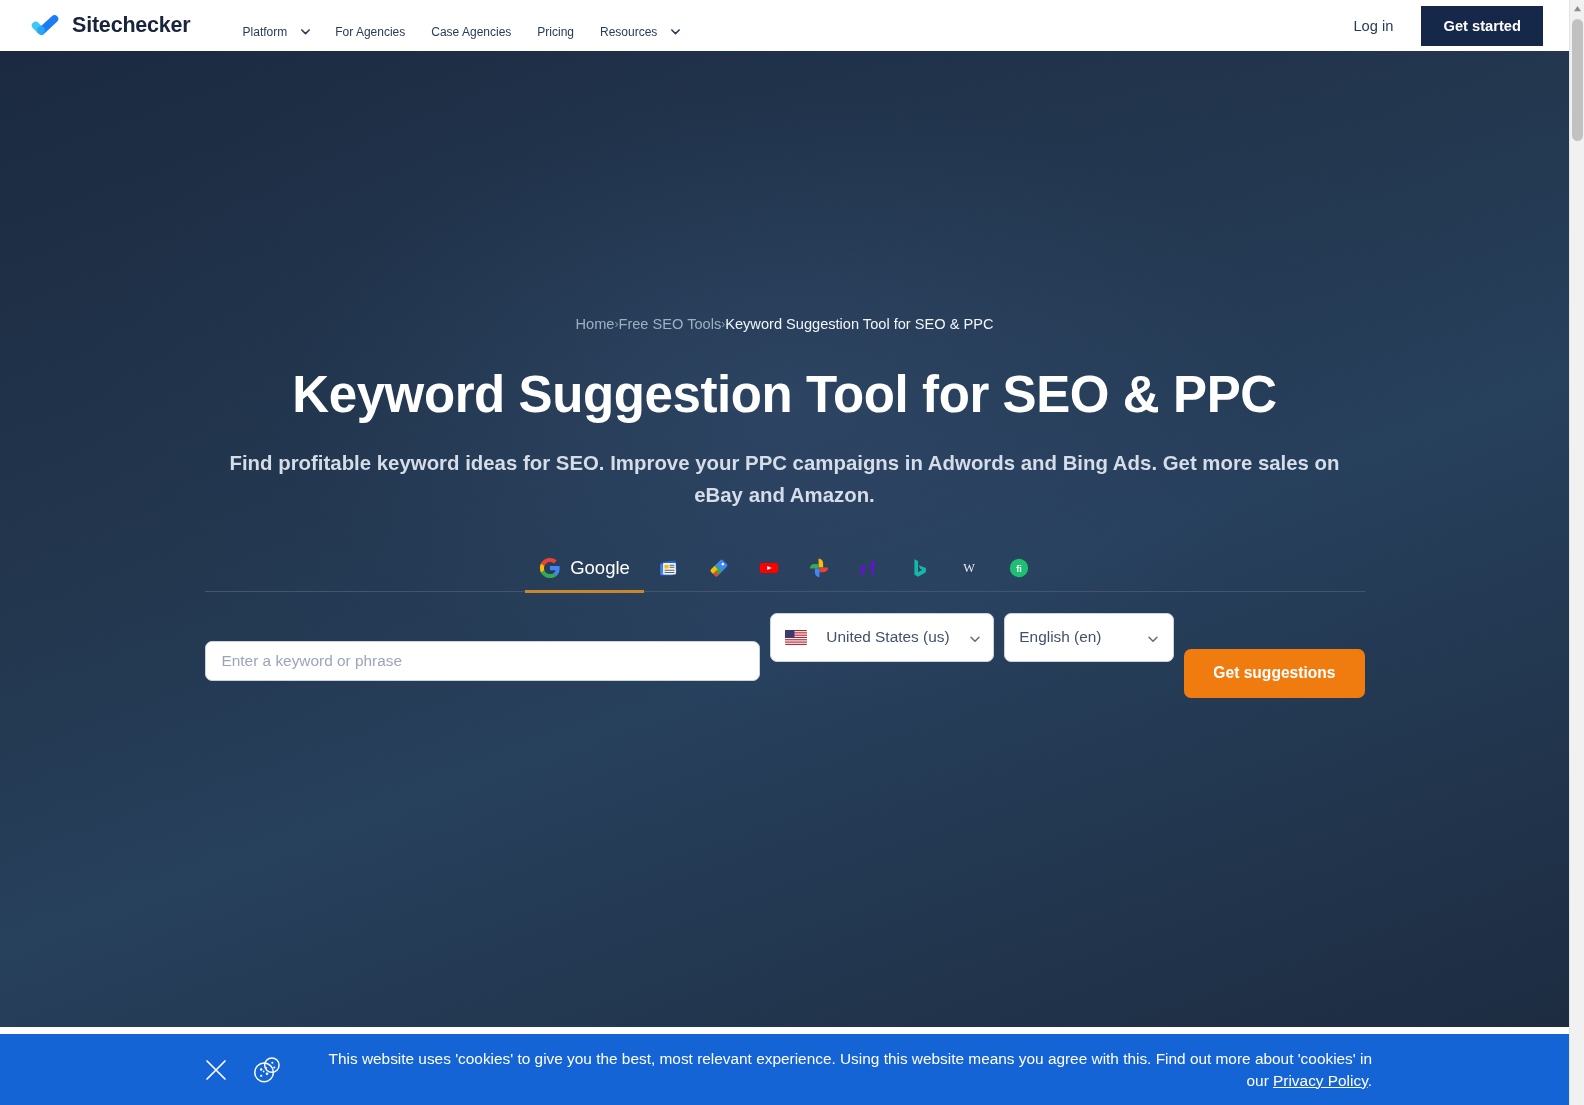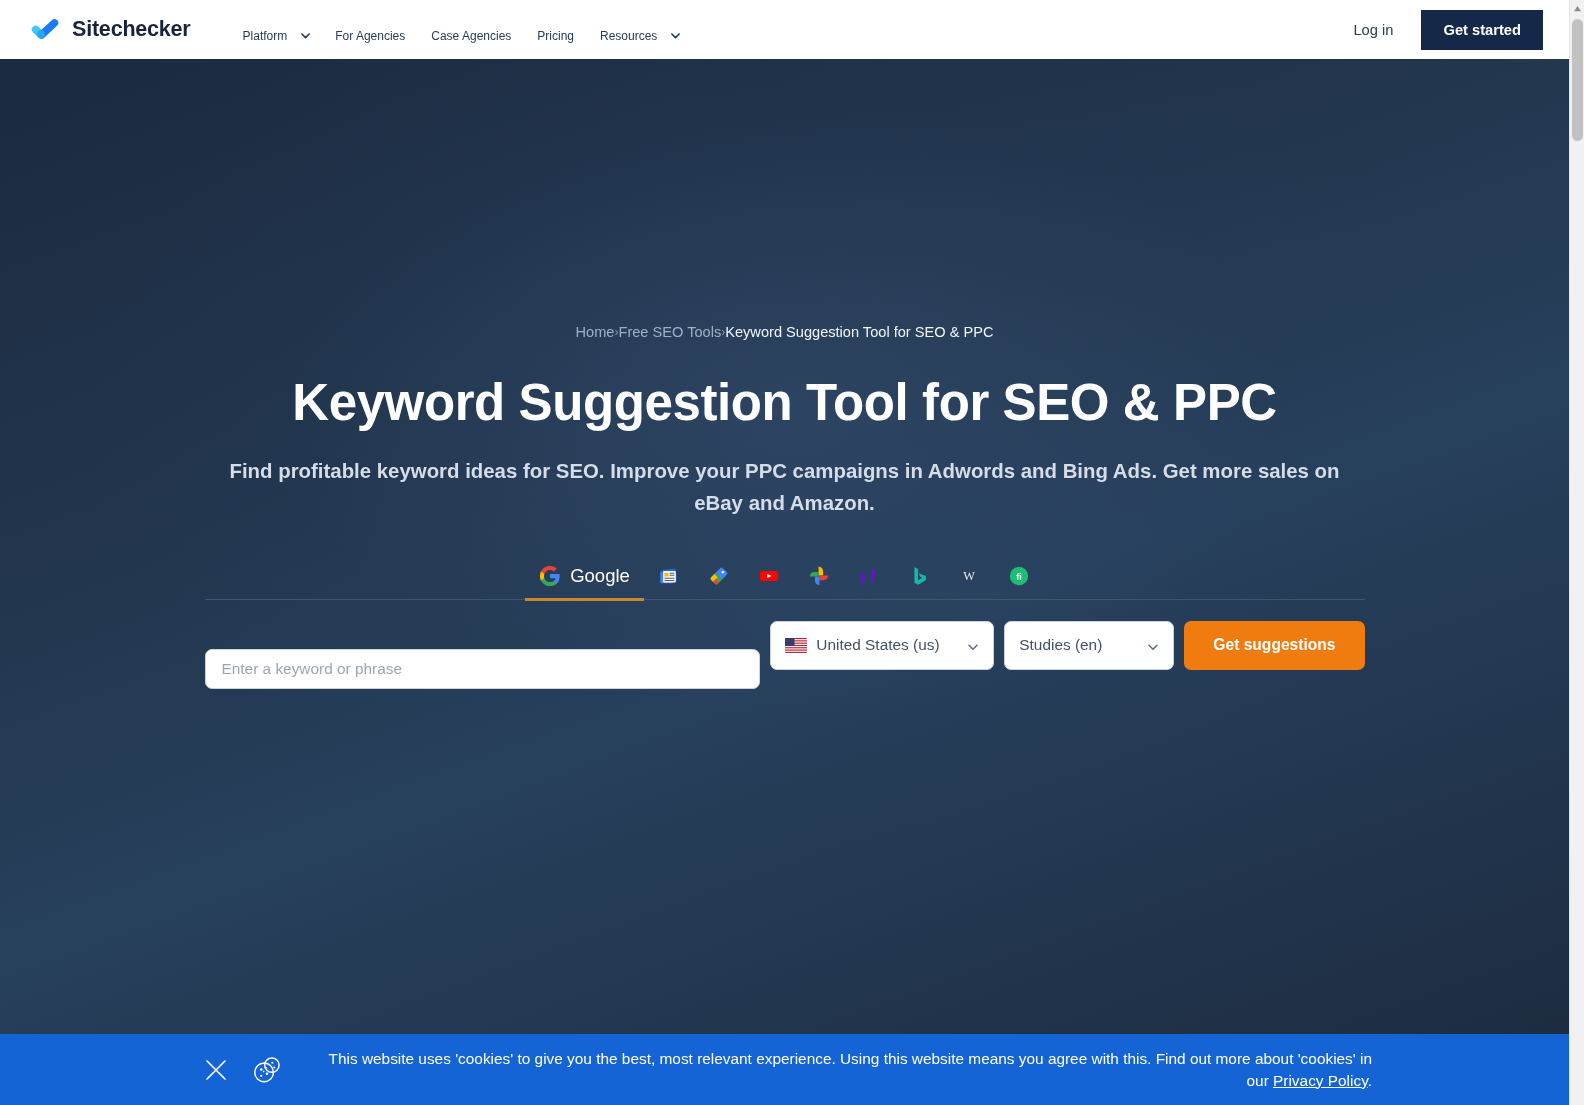--- a/index.html
+++ b/index.html
@@ -25,21 +25,21 @@
     left: 0; top: 0;
     width: 1569px;
     height: 1105px;
     overflow: hidden;
     background: #ffffff;
   }
 
   
   .header {
     position: relative;
-    height: 59px;
+    height: 51px;
     background: #ffffff;
     display: flex;
     align-items: center;
     padding: 0 26px 0 31px;
     z-index: 20;
   }
 
   .brand {
     display: flex;
     align-items: center;
@@ -208,21 +208,21 @@
   .keyword-field::placeholder { color: #9aa6b7; }
 
   .select-box {
     position: relative;
     height: 49px;
     background: #ffffff;
     border: 1px solid #c9d2de;
     border-radius: 7px;
     display: flex;
     align-items: center;
-    gap: 9px;
+    gap: 19px;
     padding: 0 14px;
     cursor: pointer;
     flex: none;
   }
   .select-country { width: 224px; }
   .select-lang    { width: 170px; }
   .select-label {
     font-size: 15.4px;
     color: #41516a;
     white-space: nowrap;
@@ -246,20 +246,21 @@
     background: #f07c10;
     color: #ffffff;
     font-size: 15.6px;
     font-weight: 700;
     border: none;
     border-radius: 7px;
     padding: 0 29px;
     cursor: pointer;
     font-family: "Liberation Sans", sans-serif;
     white-space: nowrap;
+    margin-top: 36px;
   }
 
   
   .cookie-bar {
     position: absolute;
     left: 0;
     bottom: 0;
     width: 1569px;
     min-height: 71px;
     background: #1464d6;
@@ -507,21 +508,21 @@
             </span>
             <span class="select-label">United States (us)</span>
             <span class="select-arrow">
               <svg viewBox="0 0 12 12" width="12" height="12">
                   <path d="M2 4.3 L6 8.3 L10 4.3" stroke="#5c6b80" stroke-width="1.5" fill="none" stroke-linecap="round" stroke-linejoin="round"></path>
                 </svg>
             </span>
           </div>
 
           <div class="select-box select-lang">
-            <span class="select-label">Studies (en)</span>
+            <span class="select-label">English (en)</span>
             <span class="select-arrow">
               <svg viewBox="0 0 12 12" width="12" height="12">
                   <path d="M2 4.3 L6 8.3 L10 4.3" stroke="#5c6b80" stroke-width="1.5" fill="none" stroke-linecap="round" stroke-linejoin="round"></path>
                 </svg>
             </span>
           </div>
 
           <button class="suggest-btn">Get suggestions</button>
         </div>
 

